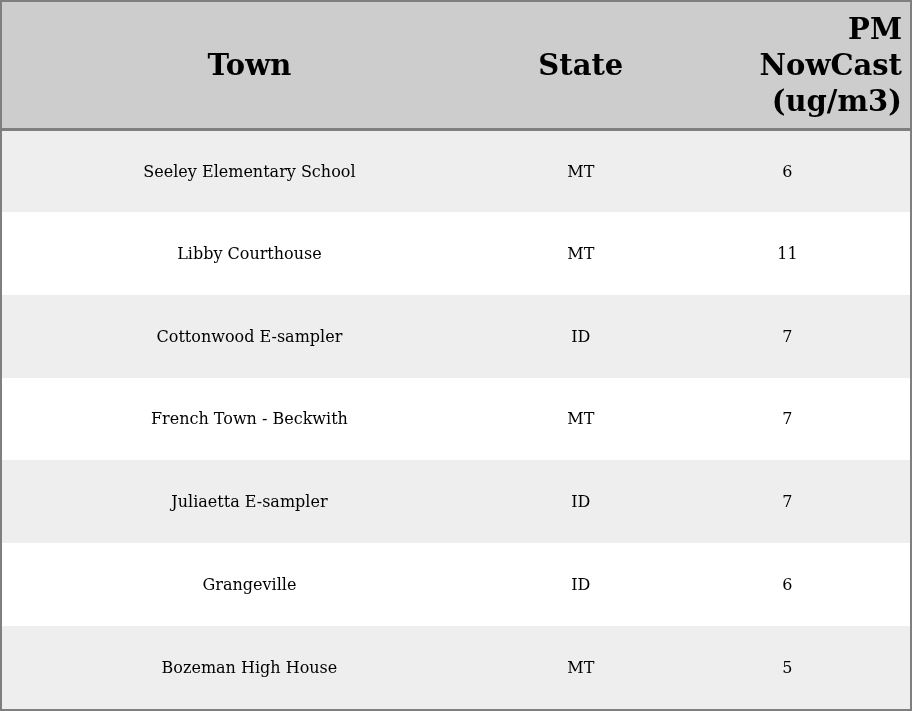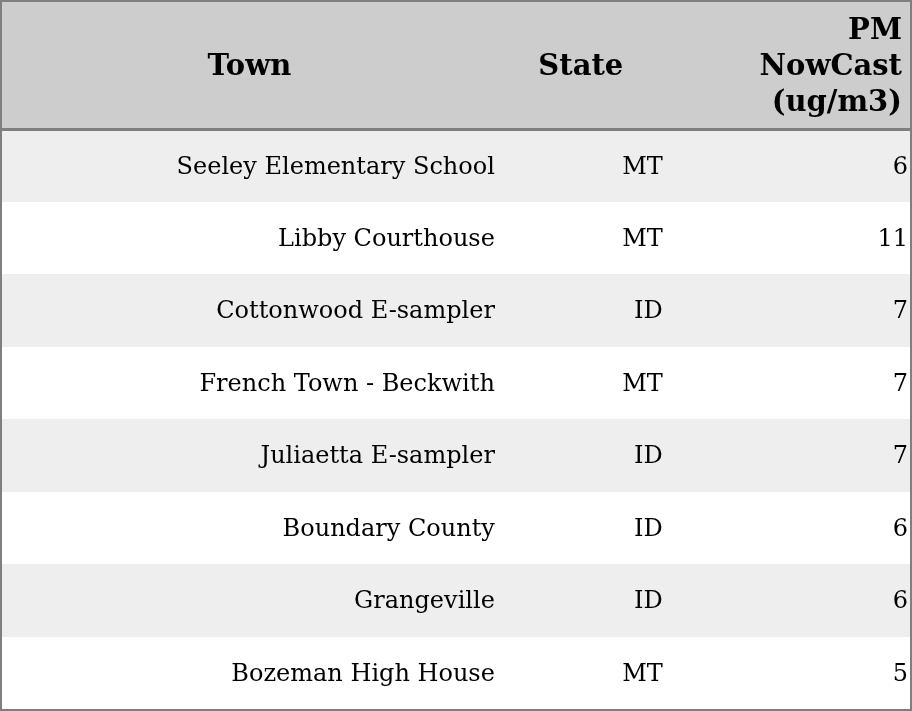--- a/index.html
+++ b/index.html
@@ -39,24 +39,24 @@
     font-weight: bold;
     font-size: 29px;
     line-height: 36px;
     text-align: center;
     vertical-align: middle;
     padding: 4px 8px;
   }
   th.pm-header { white-space: pre-line; text-align: right; }
   tbody td {
     height: 58px;
-    font-size: 24px;
-    text-align: right;
+    font-size: 16px;
+    text-align: center;
     vertical-align: middle;
-    padding: 0 2px;
+    padding: 0 12px;
     border: none;
   }
   tbody tr:nth-child(odd)  td { background: var(--row-odd-bg); }
   tbody tr:nth-child(even) td { background: var(--row-even-bg); }
 </style>
 </head>
 <body>
 
 <div class="table-frame">
   <table>
@@ -100,25 +100,20 @@
     <td>MT</td>
     <td>7</td>
   </tr>
 
   <tr>
     <td>Juliaetta E-sampler</td>
     <td>ID</td>
     <td>7</td>
   </tr>
 
-  <tr>
-    <td>Boundary County</td>
-    <td>ID</td>
-    <td>6</td>
-  </tr>
 
   <tr>
     <td>Grangeville</td>
     <td>ID</td>
     <td>6</td>
   </tr>
 
   <tr>
     <td>Bozeman High House</td>
     <td>MT</td>

